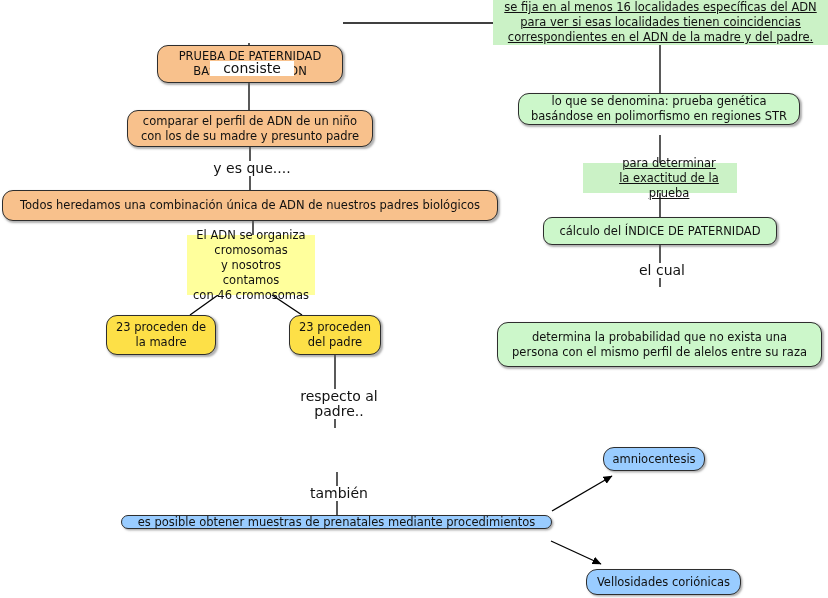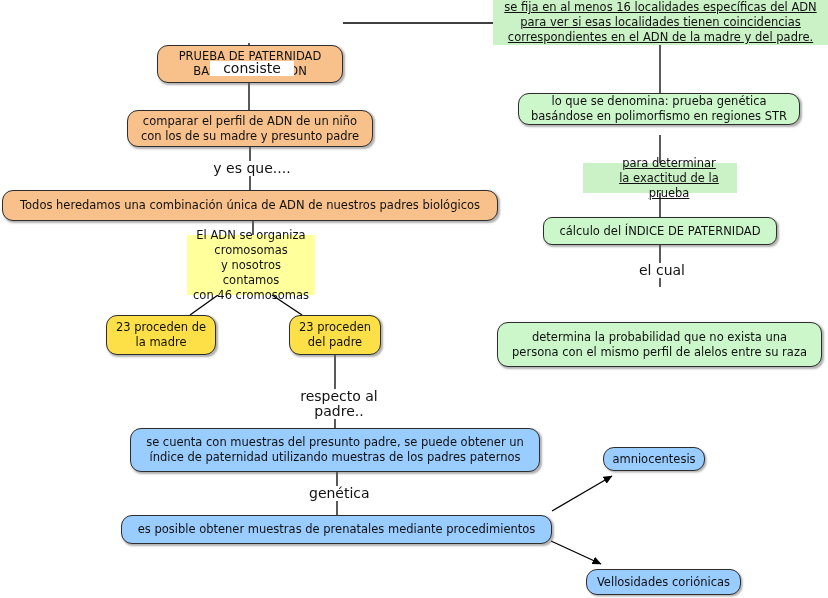--- a/index.html
+++ b/index.html
@@ -81,26 +81,24 @@
 con 46 cromosomas</div>
 
   <div class="node rounded yellow" style="left:106px;top:315px;width:110px;height:40px;">23 proceden de
 la madre</div>
 
   <div class="node rounded yellow" style="left:289px;top:315px;width:92px;height:40px;">23 proceden
 del padre</div>
 
   <div class="linklabel" style="left:277px;top:389px;width:120px;">respecto al padre..</div>
 
-  <div class="node rounded blue" style="left:130px;top:428px;width:410px;height:44px;">se cuenta con muestras del presunto padre, se puede obtener un
-índice de paternidad utilizando muestras de los padres paternos</div>
 
-  <div class="linklabel" style="left:307px;top:486px;width:60px;">genética</div>
+  <div class="linklabel" style="left:307px;top:486px;width:60px;">también</div>
 
-  <div class="node rounded blue" style="left:121px;top:515px;width:431px;height:29px;">es posible obtener muestras de prenatales mediante procedimientos</div>
+  <div class="node rounded blue" style="left:121px;top:515px;width:431px;height:14px;">es posible obtener muestras de prenatales mediante procedimientos</div>
 
   <div class="node rounded blue" style="left:603px;top:447px;width:102px;height:24px;">amniocentesis</div>
 
   <div class="node rounded blue" style="left:586px;top:569px;width:155px;height:26px;">Vellosidades coriónicas</div>
 
   <div class="node hl-green" style="left:493px;top:0px;width:335px;height:45px;">se fija en al menos 16 localidades específicas del ADN
 para ver si esas localidades tienen coincidencias
 correspondientes en el ADN de la madre y del padre.</div>
 
   <div class="node rounded green" style="left:518px;top:93px;width:282px;height:32px;">lo que se denomina: prueba genética

